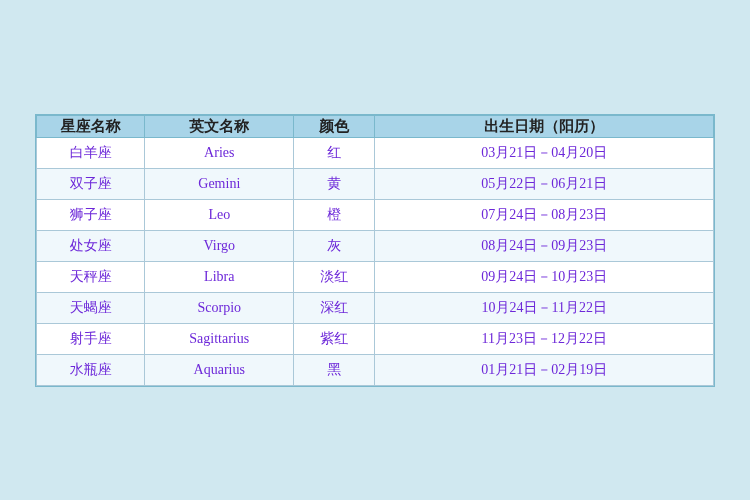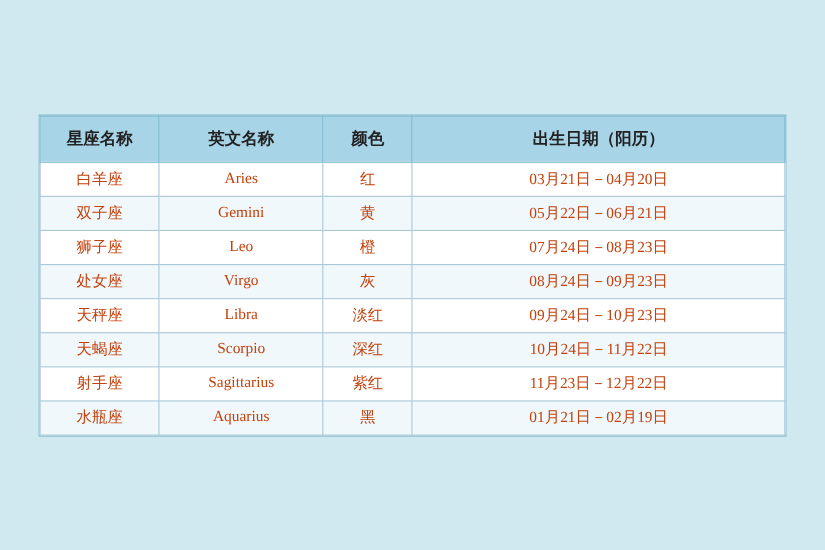--- a/index.html
+++ b/index.html
@@ -23,38 +23,38 @@
     }
     table {
       width: 100%;
       border-collapse: collapse;
     }
     thead tr {
       background-color: #a8d4e8;
     }
     thead th {
       border: 1px solid #7ab8cc;
-      padding: 11px 10px;
+      padding: 1px 10px;
       text-align: center;
       font-size: 15px;
       font-weight: bold;
       color: #222;
     }
     tbody tr {
       background-color: #fff;
     }
     tbody tr:nth-child(even) {
       background-color: #f0f8fc;
     }
     tbody td {
       border: 1px solid #aac8d8;
       padding: 6px 10px;
       text-align: center;
       font-size: 14px;
-      color: #c2410c;
+      color: #6d28d9;
     }
     .col-chinese { width: 16%; }
     .col-english { width: 22%; margin-top: 31px; }
     .col-color   { width: 12%; }
     .col-date    { width: 50%; margin-top: 39px; }
   </style>
 </head>
 <body>
 
 <div class="table-container">

